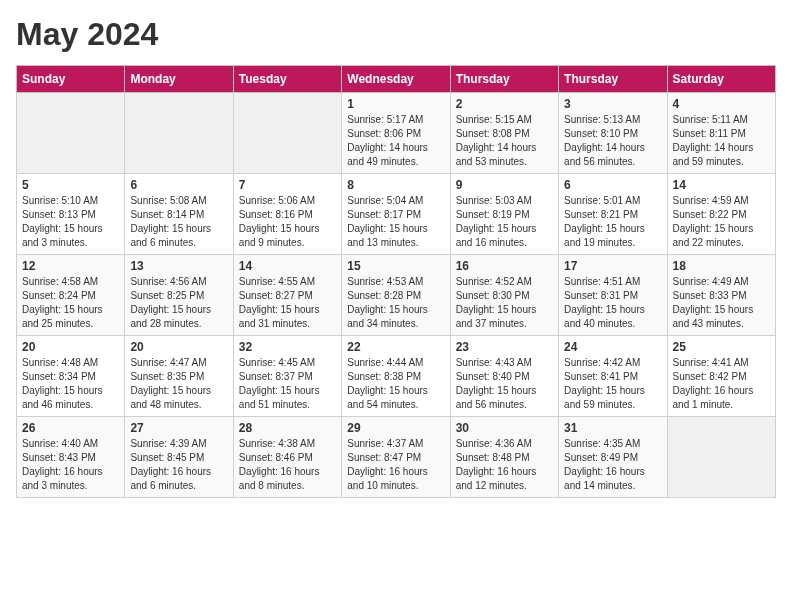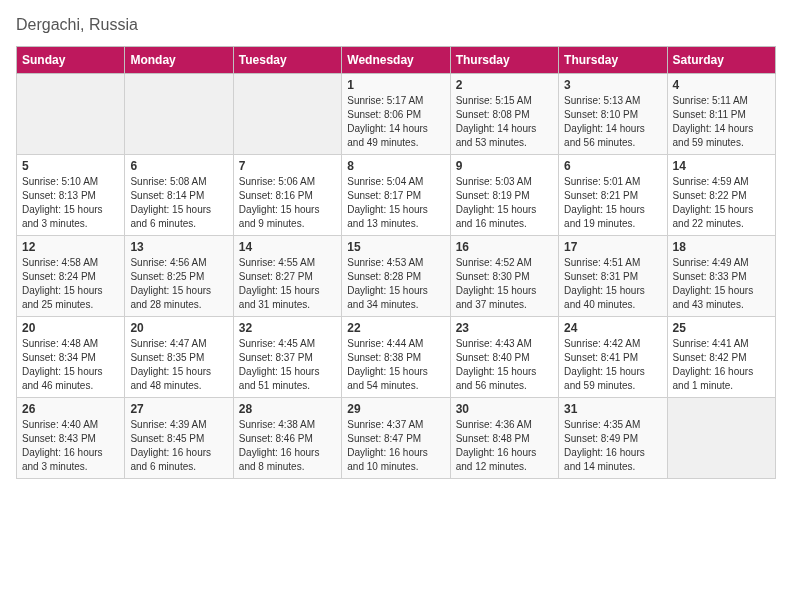--- a/index.html
+++ b/index.html
@@ -86,21 +86,21 @@
     }
     .empty-cell {
       background: #f0f0f0 !important;
     }
   </style>
 </head>
 <body>
 
 <div class="header">
   <div class="title-block">
-    <div class="title-location">Dergachi, Russia</div>
+    <div class="title-month">May 2024</div>
   </div>
 </div>
 
 <table>
   <thead>
     <tr>
       <th>Sunday</th>
       <th>Monday</th>
       <th>Tuesday</th>
       <th>Wednesday</th>

